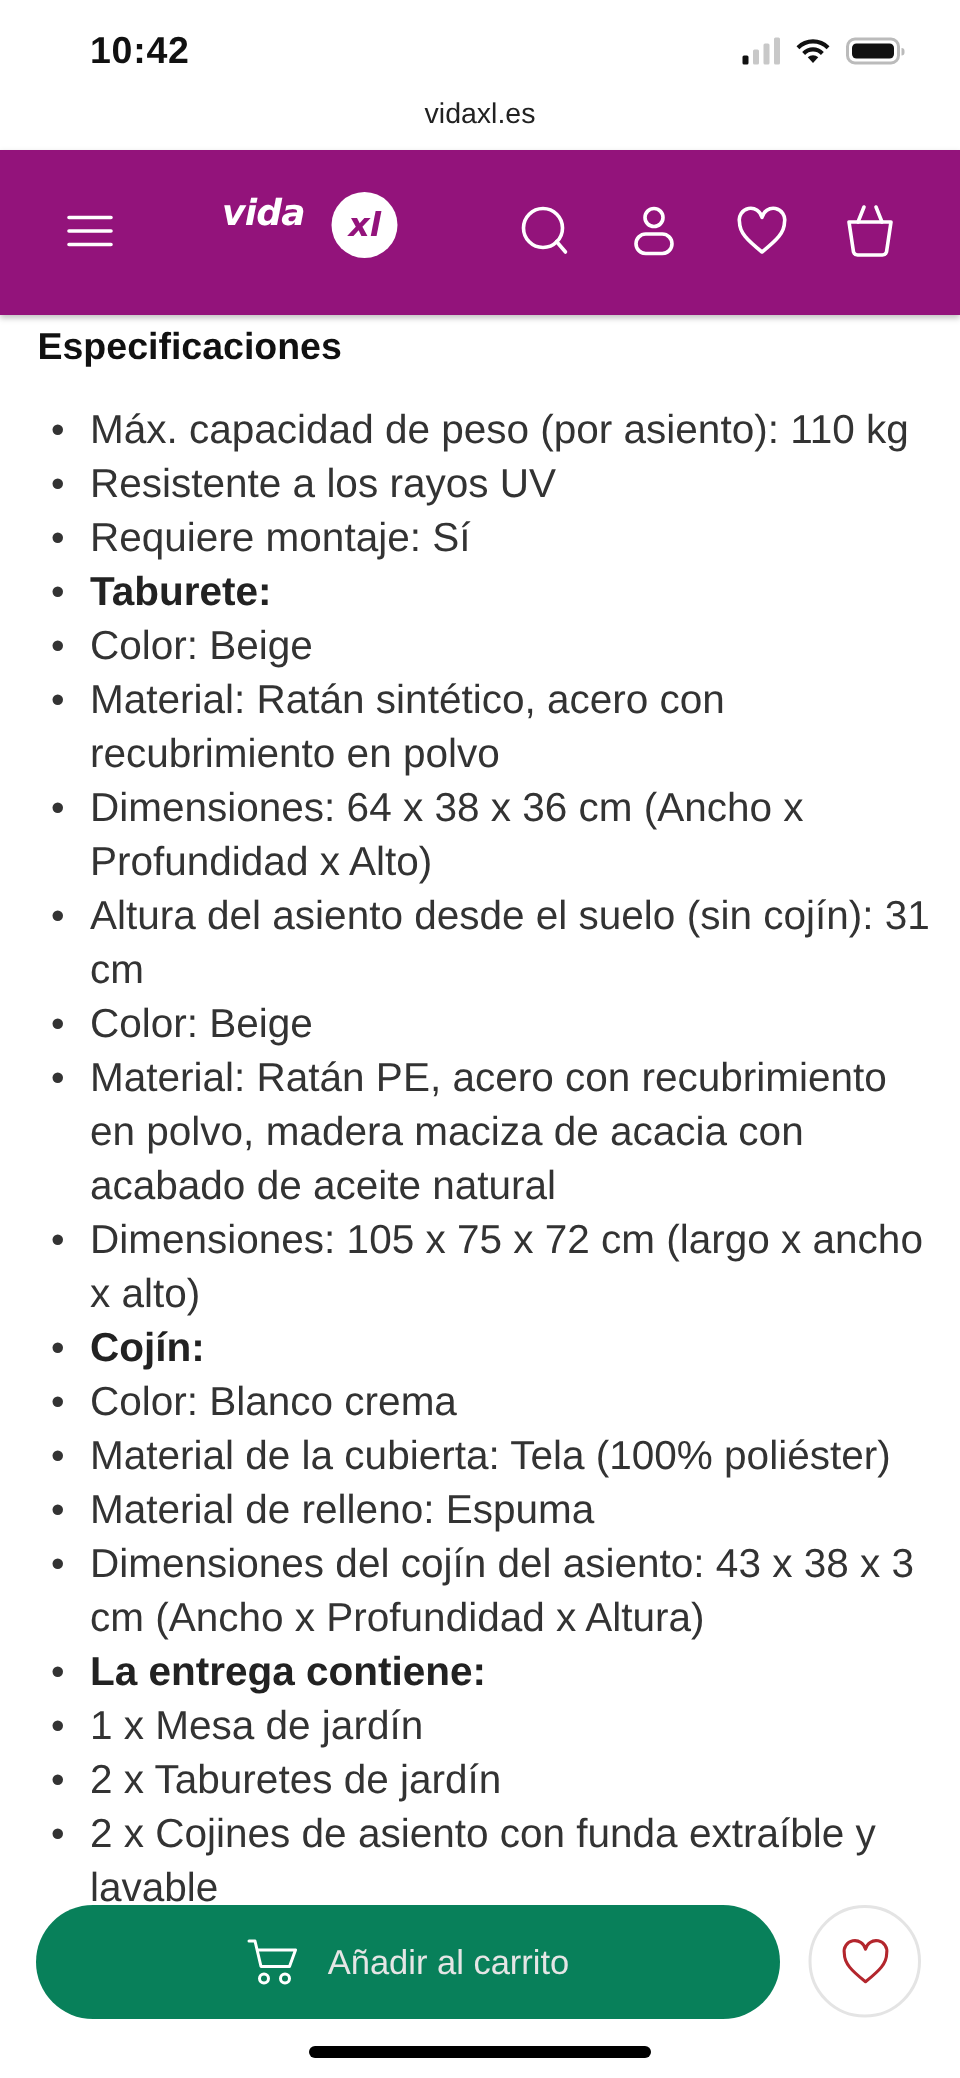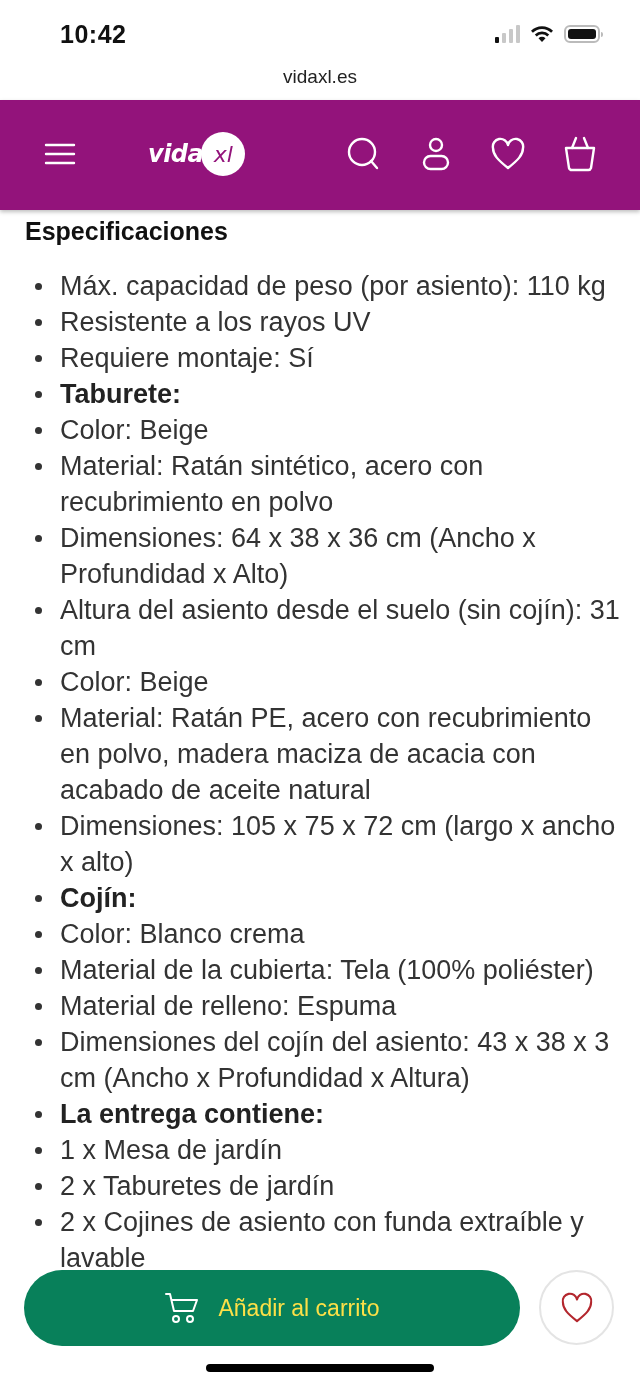--- a/index.html
+++ b/index.html
@@ -16,33 +16,33 @@
   .signal span:nth-child(3) { height: 14px; }
   .signal span:nth-child(4) { height: 18px; }
   .battery { width: 36px; height: 18px; border: 2px solid #bbb; border-radius: 6px; padding: 2px; position: relative; }
   .battery .fill { width: 100%; height: 100%; background: #111; border-radius: 3px; }
   .battery::after { content: ""; position: absolute; right: -5px; top: 5px; width: 2px; height: 5px; background: #bbb; border-radius: 0 2px 2px 0; }
 
   .url-bar { position: absolute; top: 66px; left: 0; width: 640px; text-align: center; font-size: 19px; color: #222; }
 
   .site-header { position: absolute; top: 100px; left: 0; width: 640px; height: 110px; background: #93137b; box-shadow: 0 2px 4px rgba(0,0,0,0.25); }
   .hdr-icon { position: absolute; top: 34px; width: 40px; height: 40px; display: flex; align-items: center; justify-content: center; cursor: pointer; }
-  .logo { position: absolute; left: 148px; top: 28px; height: 52px; display: flex; align-items: center; }
+  .logo { position: absolute; left: 148px; top: 28px; height: 52px; display: flex; align-items: flex-start; gap: 20px; }
   .logo-text { font-family: "DejaVu Sans", sans-serif; font-weight: 700; font-style: italic; color: #ffffff; font-size: 24px; letter-spacing: -0.5px; }
-  .logo-circle { width: 44px; height: 44px; border-radius: 50%; background: #ffffff; margin-left: -2px; display: flex; align-items: center; justify-content: center; color: #93137b; font-family: "DejaVu Sans", sans-serif; font-weight: 400; font-style: italic; font-size: 22px; }
+  .logo-circle { width: 44px; height: 44px; border-radius: 50%; background: #ffffff; margin-left: -2px; display: flex; align-items: center; justify-content: center; color: #93137b; font-family: "DejaVu Sans", sans-serif; font-weight: 700; font-style: italic; font-size: 22px; }
 
   .content { position: absolute; top: 213px; left: 25px; width: 600px; }
   .section-title { font-size: 25px; font-weight: 700; color: #111; line-height: 36px; }
   .spec-list { list-style: none; margin-top: 19px; }
   .spec-list li { position: relative; padding-left: 35px; font-size: 27px; line-height: 36px; color: #333; }
   .spec-list li::before { content: ""; position: absolute; left: 10px; top: 15px; width: 7px; height: 7px; border-radius: 50%; background: #333; }
   .spec-list li.bold { font-weight: 700; color: #222; }
 
   .bottom-bar { position: absolute; top: 1268px; left: 0; width: 640px; height: 117px; }
-  .cart-button { position: absolute; left: 24px; top: 2px; width: 496px; height: 76px; border-radius: 38px; background: #08805a; color: #fde047; display: flex; align-items: center; justify-content: center; gap: 18px; font-size: 23px; cursor: pointer; }
+  .cart-button { position: absolute; left: 24px; top: 2px; width: 496px; height: 76px; border-radius: 38px; background: #08805a; color: #e5e5e5; display: flex; align-items: center; justify-content: center; gap: 18px; font-size: 23px; cursor: pointer; }
   .wish-button { position: absolute; left: 539px; top: 2px; width: 75px; height: 75px; border-radius: 50%; background: #ffffff; border: 2px solid #e4e4e4; display: flex; align-items: center; justify-content: center; cursor: pointer; }
   .home-indicator { position: absolute; left: 206px; top: 96px; width: 228px; height: 8px; border-radius: 4px; background: #000; }
 </style>
 </head>
 <body>
 
 <div class="status-bar">
   <div class="status-time">10:42</div>
   <div class="status-icons">
     <div class="signal">

